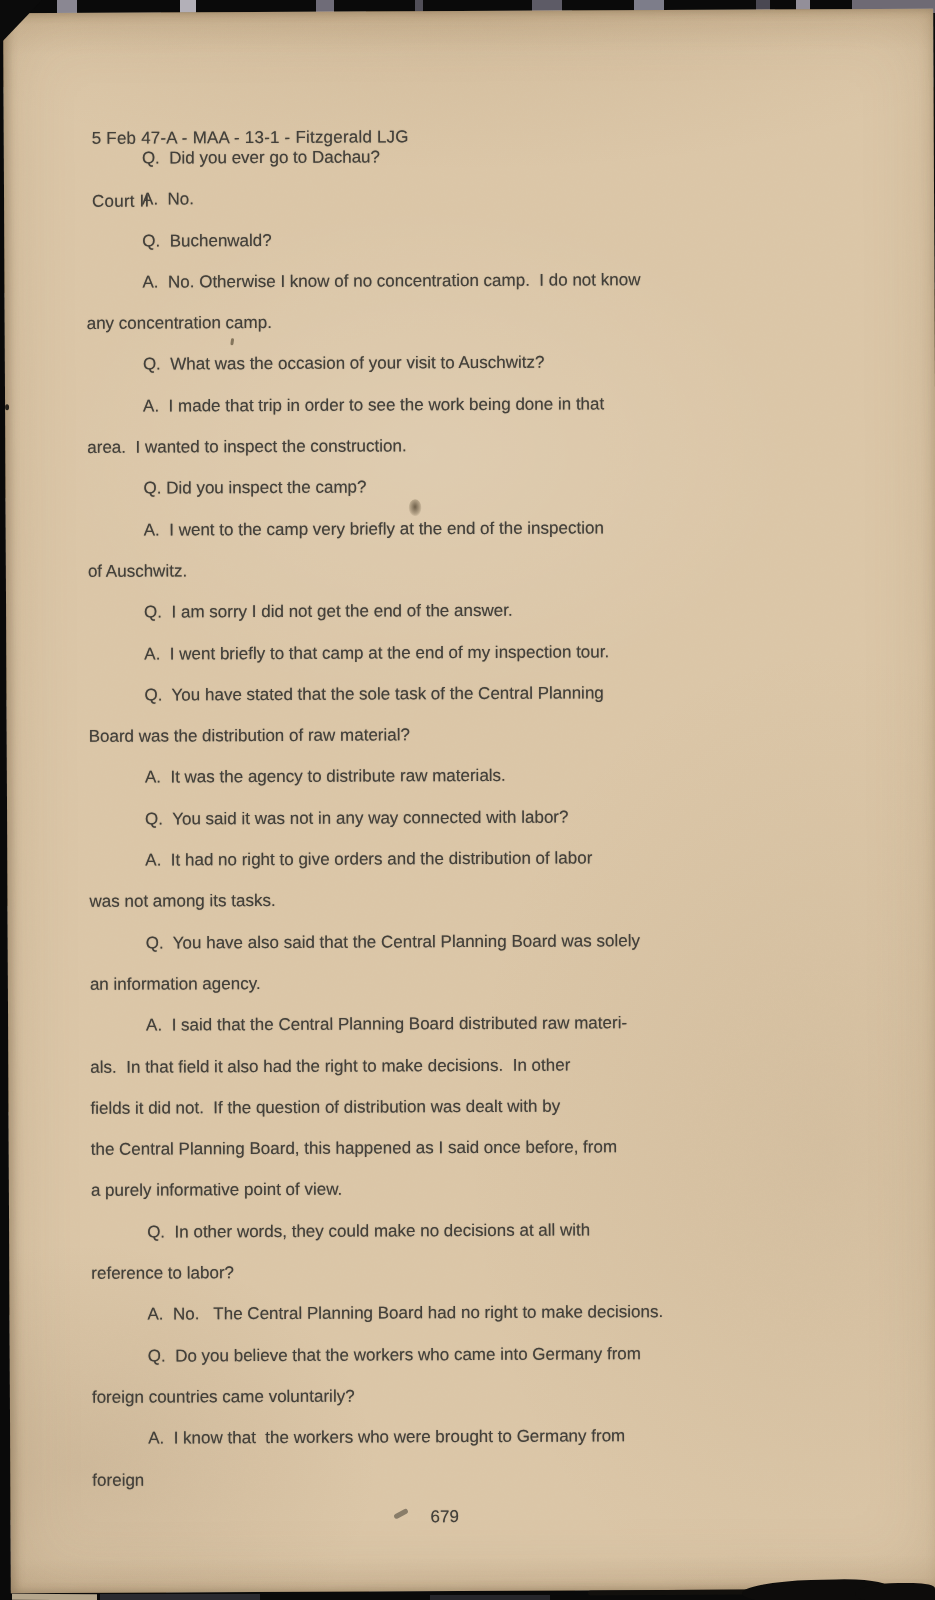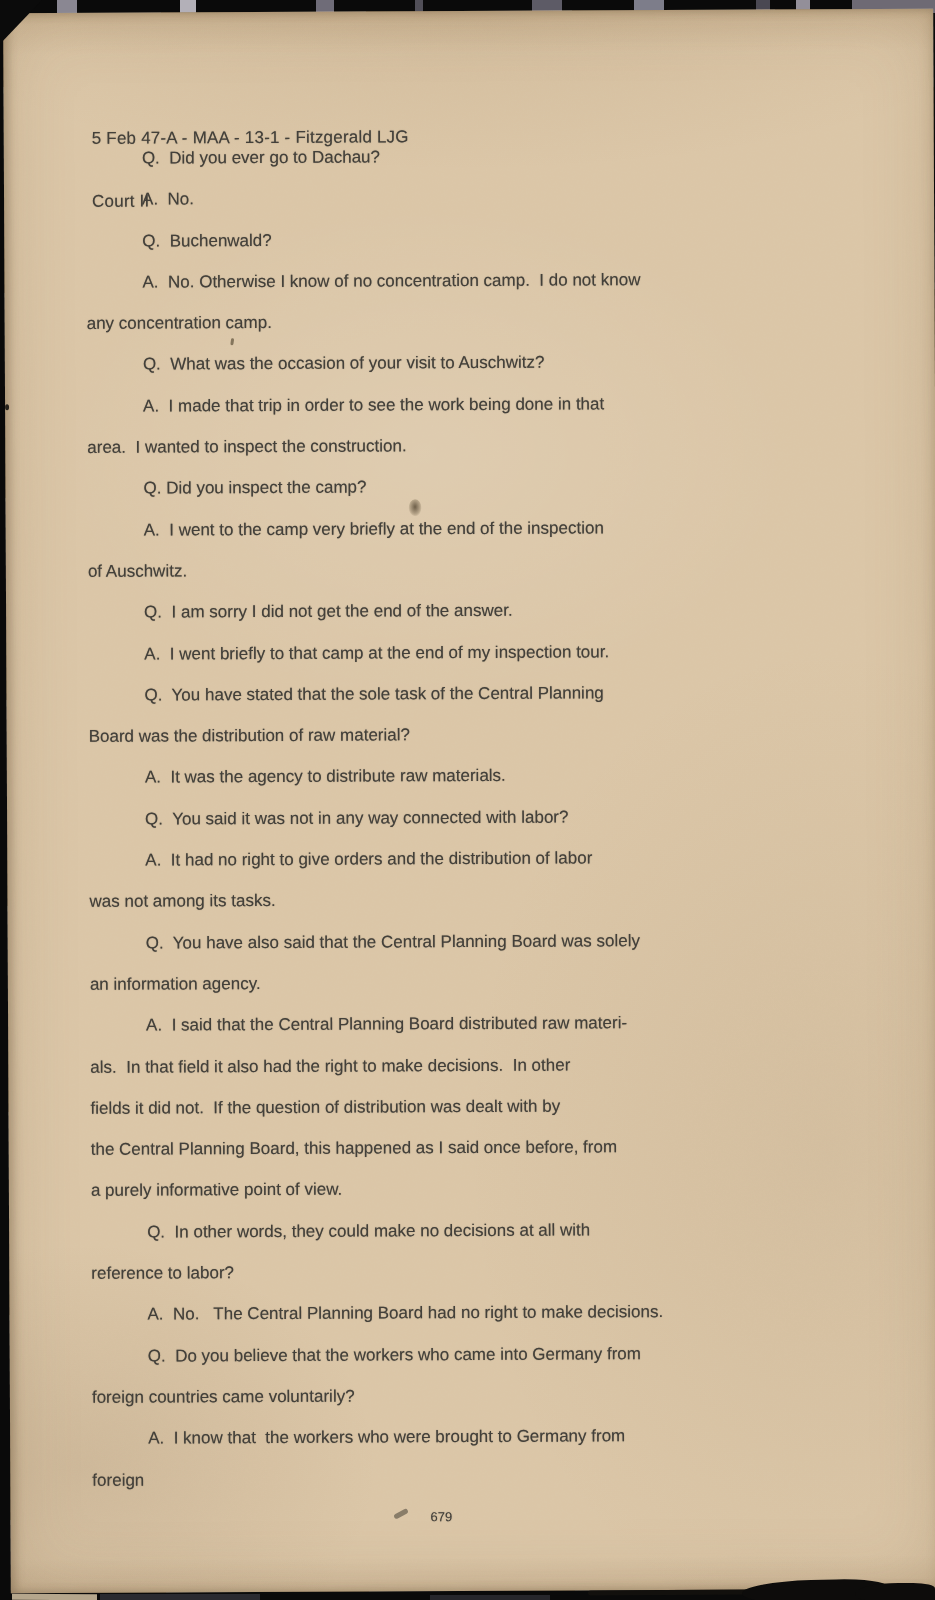--- a/index.html
+++ b/index.html
@@ -35,21 +35,21 @@
     font-size:17px; line-height:21px; white-space:pre; letter-spacing:0.2px;
   }
   .transcript {
     position:absolute; left:82px; top:125px; width:790px;
     font-size:17px;
   }
   .tline { white-space:pre; height:41.3px; line-height:41.3px; }
   .tline.first { padding-left:56px; }
   .pagenum {
     position:absolute; left:420px; top:1490px;
-    font-size:13px; line-height:31px; white-space:pre;
+    font-size:17px; line-height:31px; white-space:pre;
   }
   
   .smudge {
     position:absolute; left:403px; top:488px; width:13px; height:17px;
     background:radial-gradient(ellipse at 50% 45%, rgba(90,76,56,0.85), rgba(110,95,70,0.35) 55%, rgba(110,95,70,0) 75%);
     border-radius:50%;
   }
   .speck-a {
     position:absolute; left:226px; top:326px; width:3px; height:7px;
     background:rgba(110,96,72,0.8); border-radius:2px; transform:rotate(8deg);

